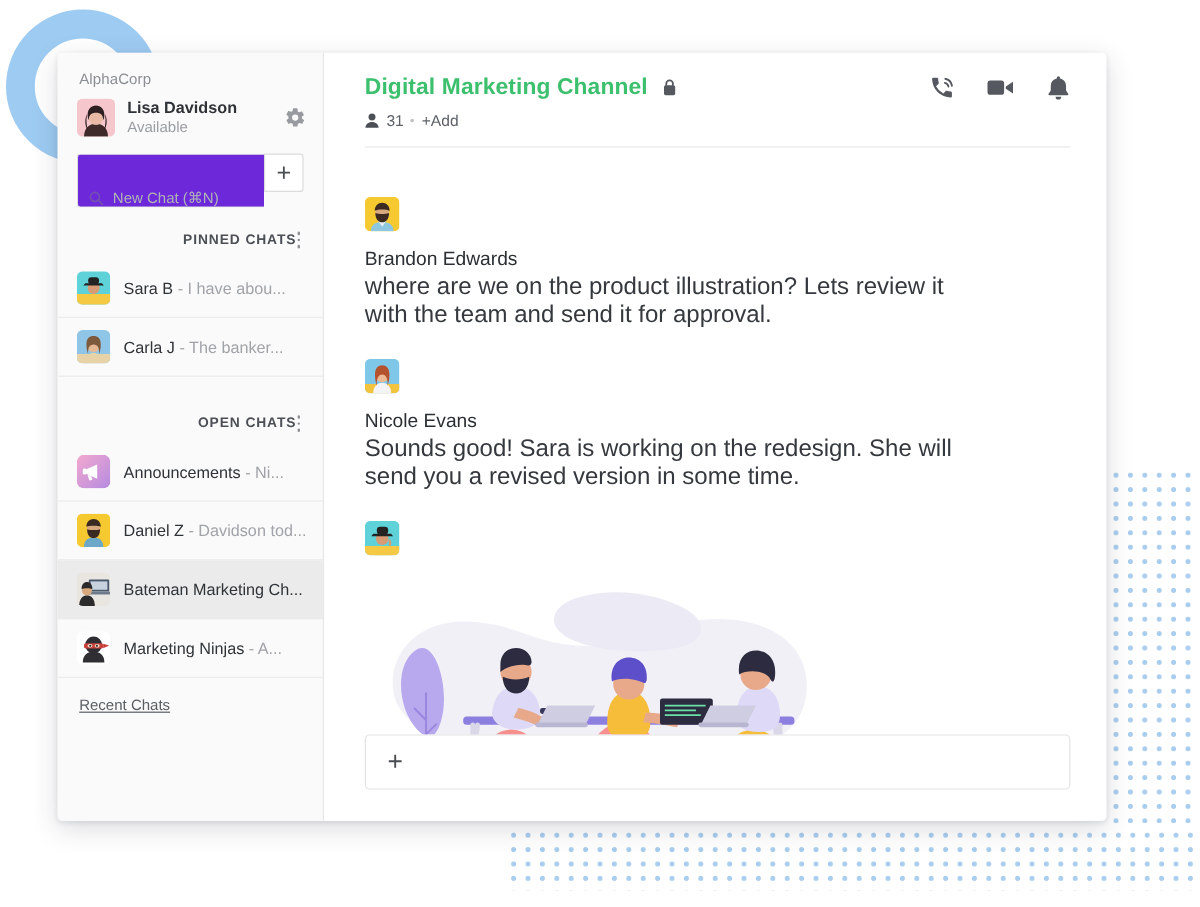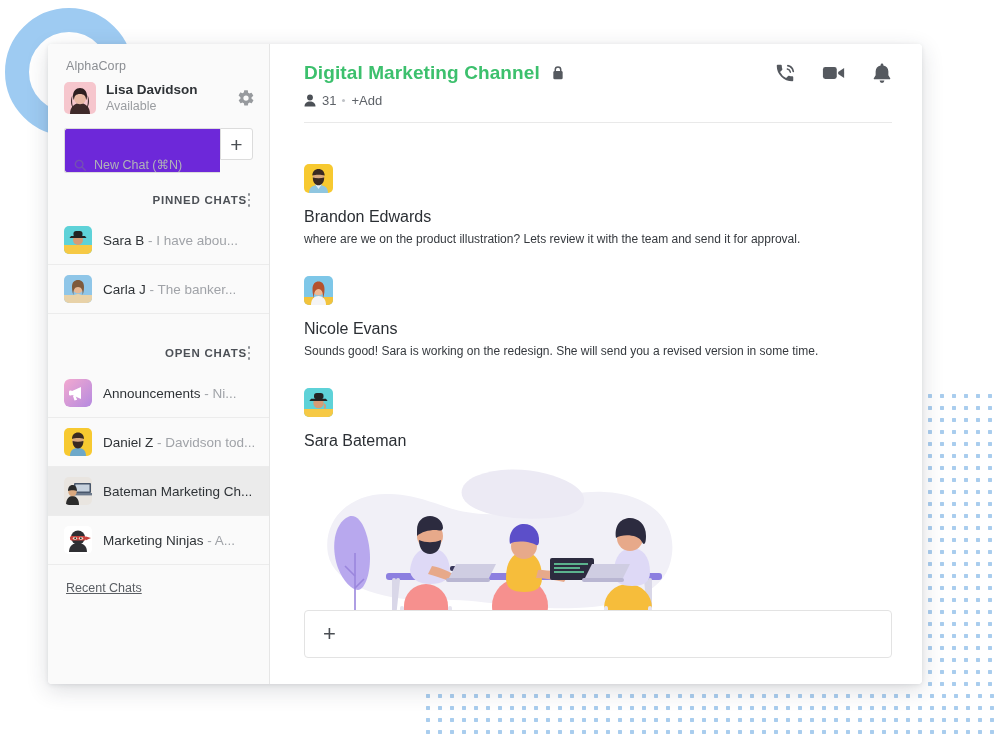--- a/index.html
+++ b/index.html
@@ -117,21 +117,21 @@
   .meta-row .cnt { font-size: 13px; color:#5e6268; }
   .meta-dot { width:3px; height:3px; border-radius:50%; background:#bfc2c6; }
   .meta-add { font-size: 13px; color:#5e6268; }
   .head-rule { height:1px; background:#e9e9e9; margin: 14px 30px 0 34px; }
 
   .messages { flex: 1 1 auto; padding: 38px 30px 0 34px; overflow:hidden; }
   .msg { display:flex; gap: 13px; margin-bottom: 22px; flex-direction: column; }
   .msg .avatar { width:29px; height:29px; flex:0 0 29px; border-radius:5px; margin-top:3px; }
   .msg-body { min-width:0; }
   .msg-name { font-size: 16px; color:#2b2f34; line-height: 22px; }
-  .msg-text { font-size: 12px; color:#35393e; line-height: 23px; max-width: 520px; }
+  .msg-text { font-size: 20px; color:#35393e; line-height: 23px; max-width: 520px; }
 
   .illus { margin: 6px 0 0 -6px; }
 
   .composer {
     margin: 0 30px 26px 34px; height: 56px;
     border: 1px solid #e3e3e3; border-radius: 4px;
     display:flex; align-items:center; padding-left: 18px;
     font-size: 22px; color:#4a4e53; font-weight: 300;
   }
 
@@ -402,21 +402,20 @@
                 <rect width="29" height="29" fill="#5ed2d8"></rect>
               <rect y="21" width="29" height="8" fill="#f6c945"></rect>
               <path d="M8 29c0-5.5 3-8 6.5-8S21 23.5 21 29z" fill="#f6c945"></path>
               <circle cx="14.5" cy="15" r="5.2" fill="#d79b75"></circle>
               <path d="M7 10.8h15l1.6 2.1H5.4z" fill="#232323"></path>
               <rect x="10" y="5" width="9.5" height="6.3" rx="2.8" fill="#232323"></rect>
               <path d="M20 16c1.4 1 1.6 3.2.4 4.6" stroke="#d79b75" stroke-width="1.8" fill="none"></path>
             </svg>
           </div>
           <div class="msg-body">
-            <div class="msg-name">Sara Bateman</div>
 
             <div class="illus">
               <svg width="440" height="200" viewBox="0 0 440 200">
                 <path d="M30 96c-6-34 22-62 62-60 46 2 56 22 108 20 44-2 58-24 106-22 46 2 72 28 68 62-4 38-44 52-96 54-62 2-96-10-142-8-48 2-100-14-106-46z" fill="#f1f0f7"></path>
                 <path d="M178 18c32-12 72-6 96 8 20 12 14 28-8 32-34 6-78 2-96-12-12-10-6-22 8-28z" fill="#eceaf4"></path>
 
                 <path d="M48 60c-14 10-14 34-8 50 5 13 14 22 20 22s12-14 12-32c0-22-10-50-24-40z" fill="#b8a8ee"></path>
                 <path d="M57 160V95" stroke="#9a86dd" stroke-width="1.6" fill="none"></path>
                 <path d="M57 118l-10-10M57 130l9-9" stroke="#9a86dd" stroke-width="1.6" fill="none"></path>
                 <path d="M40 160h35l-5 20H45z" fill="#f7c646"></path>

